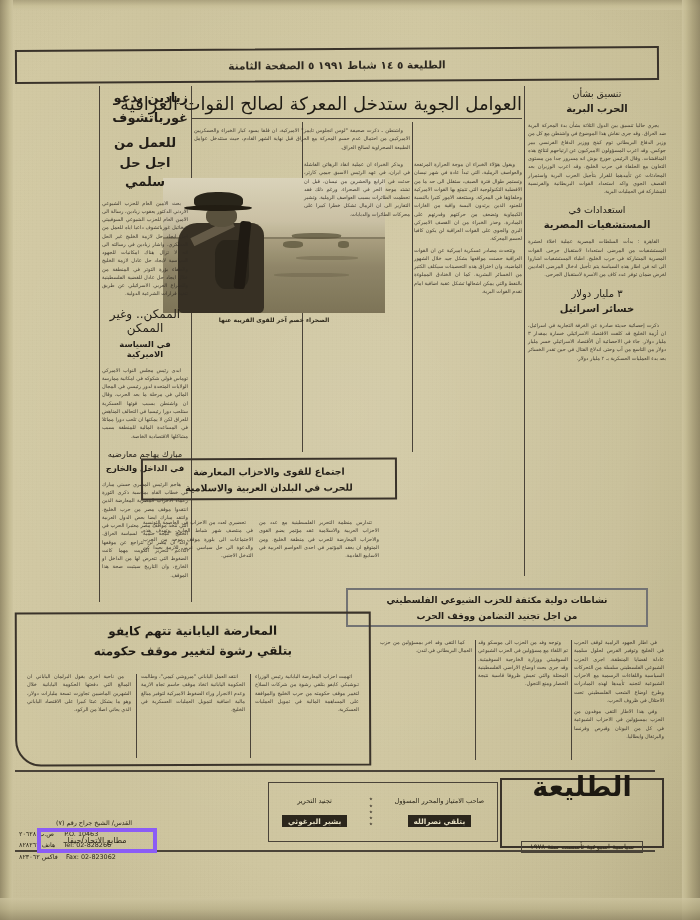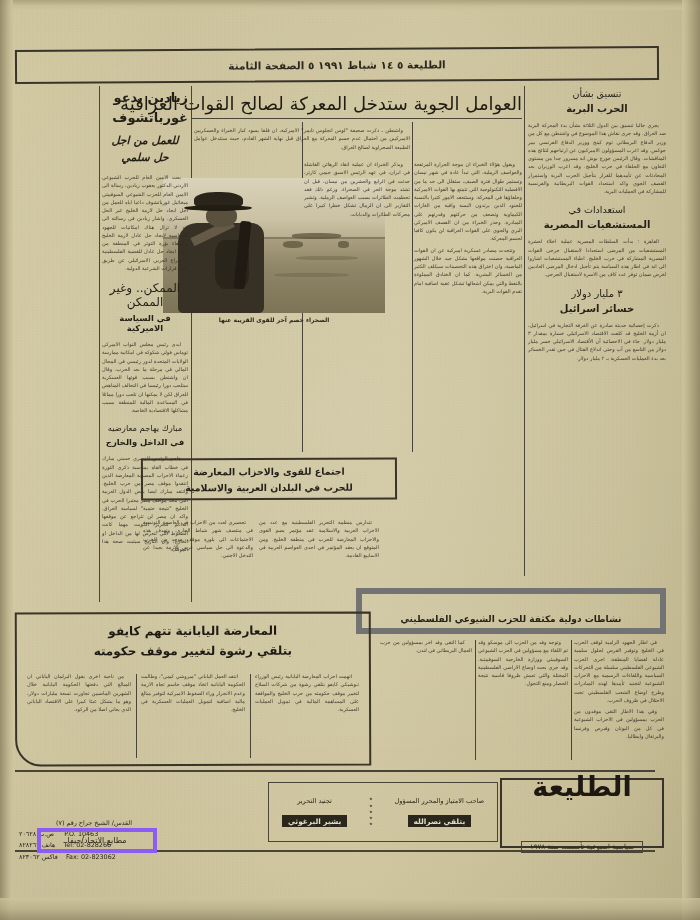--- a/index.html
+++ b/index.html
@@ -129,22 +129,22 @@
   .boxmid{
     position:absolute;left:128px;top:448px;width:244px;
     border:2px solid #3a332a;padding:6px 4px 5px;
     transform:rotate(-0.25deg);
   }
   .boxmid .l1{font-size:9.4px;font-weight:bold;text-align:center;color:#241f18;letter-spacing:1.2px;}
   .boxmid .l2{font-size:9.4px;font-weight:bold;text-align:center;color:#241f18;letter-spacing:1.2px;margin-top:5px;}
 
   
   .boxR{
-    position:absolute;right:2px;top:578px;width:290px;
-    border:6px solid #737373;padding:20px 4px 4px;
+    position:absolute;right:20px;top:578px;width:290px;
+    border:2px solid #737373;padding:5px 4px 4px;
   }
   .boxR .l1{font-size:9px;font-weight:bold;text-align:center;color:#241f18;}
   .boxR .l2{font-size:9px;font-weight:bold;text-align:center;color:#241f18;margin-top:6px;}
 
   
   .boxJP{
     position:absolute;left:2px;top:602px;width:352px;height:150px;
     border:2px solid #3a332a;border-radius:0 0 0 26px;
     transform:rotate(-0.2deg);
   }
@@ -276,21 +276,21 @@
       <div class="l1" style="font-size:10px;">٣ مليار دولار</div>
       <div class="l2">خسائر اسرائيل</div>
     </div>
     <div class="body-ar">
       <p>ذكرت إحصائية حديثة صادرة عن الغرفة التجارية في اسرائيل، ان أزمة الخليج قد كلفت الاقتصاد الاسرائيلي خسارة بمقدار ٣ مليار دولار. جاء في الاحصائية أن الأقتصاد الاسرائيلي خسر مليار دولار من التاسع من آب وحتى اندلاع القتال في حين تقدر الخسائر بعد بدء العمليات العسكرية بـ ٢ مليار دولار.</p>
     </div>
   </div>
 
   <div style="position:absolute;right:480px;top:78px;width:86px;">
     <div style="text-align:right;font-weight:bold;color:#241f18;font-size:13px;line-height:1.5;">زيادين يدعو غورباتشوف</div>
-    <div style="text-align:center;font-weight:bold;color:#241f18;font-size:11px;line-height:1.5;margin-top:6px;font-style:italic;">للعمل من اجل حل سلمي</div>
+    <div style="text-align:center;font-weight:bold;color:#241f18;font-size:13px;line-height:1.5;margin-top:6px;">للعمل من اجل حل سلمي</div>
     <div class="body-ar" style="margin-top:7px;">
       <p>بعث الامين العام للحزب الشيوعي الاردني الدكتور يعقوب زيادين، رسالة الى الامين العام للحزب الشيوعي السوفييتي ميخائيل غورباتشوف داعيا اياه للعمل من اجل ايجاد حل لازمة الخليج غير الحل العسكري. واشار زيادين في رسالته الى انه لا تزال هناك امكانيات للجهود السياسية لايجاد حل عادل لازمة الخليج ولاطفاء بؤرة التوتر في المنطقة من خلال ايجاد حل عادل للقضية الفلسطينية وللصراع العربي الاسرائيلي عن طريق تنفيذ قرارات الشرعية الدولية.</p>
     </div>
 
     <div class="sec-head">
       <div class="l1" style="font-size:12px;">الممكن.. وغير الممكن</div>
       <div class="l2" style="font-size:8.4px;">في السياسة الاميركية</div>
     </div>
     <div class="body-ar">
       <p>ابدى رئيس مجلس النواب الاميركي توماس فولي شكوكه في امكانية ممارسة الولايات المتحدة لدور رئيسي في المجال المالي في مرحلة ما بعد الحرب، وقال ان واشنطن بسبب قوتها العسكرية ستلعب دورا رئيسيا في التحالف المناهض للعراق لكن لا يمكنها ان تلعب دورا مماثلا في المساعدة المالية للمنطقة بسبب مشاكلها الاقتصادية الخاصة.</p>
@@ -311,20 +311,21 @@
   </div>
   <div style="position:absolute;left:246px;top:508px;width:120px;" class="body-ar">
     <p>تتدارس منظمة التحرير الفلسطينية مع عدد من الاحزاب العربية والاسلامية عقد مؤتمر يضم القوى والاحزاب المعارضة للحرب في منطقة الخليج. ومن المتوقع ان يعقد المؤتمر في احدى العواصم العربية في الاسابيع القادمة.</p>
   </div>
   <div style="position:absolute;left:130px;top:508px;width:110px;" class="body-ar">
     <p>تحضيري لعدد من الاحزاب في العاصمة التونسية في منتصف شهر شباط الجاري. وتهدف هذه الاجتماعات الى بلورة موقف موحد من الحرب والدعوة الى حل سياسي عربي للازمة بعيدا عن التدخل الاجنبي.</p>
   </div>
 
   <div class="boxR">
     <div class="l1">نشاطات دولية مكثفة للحزب الشيوعي الفلسطيني</div>
+    <div class="l2">من اجل تجنيد التضامن ووقف الحرب</div>
   </div>
   <div style="position:absolute;right:4px;top:628px;width:90px;" class="body-ar">
     <p>في اطار الجهود الرامية لوقف الحرب في الخليج وتوفير الفرص لحلول سلمية عادلة لقضايا المنطقة، اجرى الحزب الشيوعي الفلسطيني سلسلة من التحركات السياسية واللقاءات الرسمية مع الاحزاب الشيوعية لتجنيد تأييدها لهذه المبادرات وطرح اوضاع الشعب الفلسطيني تحت الاحتلال في ظروف الحرب.</p>
     <p>وفي هذا الاطار التقى موفدون من الحزب بمسؤولين في الاحزاب الشيوعية في كل من اليونان وقبرص وفرنسا والبرتغال وايطاليا.</p>
   </div>
   <div style="position:absolute;right:100px;top:628px;width:90px;" class="body-ar">
     <p>وتوجه وفد من الحزب الى موسكو وقد تم اللقاء مع مسؤولين في الحزب الشيوعي السوفييتي ووزارة الخارجية السوفييتية. وقد جرى بحث اوضاع الاراضي الفلسطينية المحتلة والتي تعيش ظروفا قاسية نتيجة الحصار ومنع التجول.</p>
   </div>
   <div style="position:absolute;right:196px;top:628px;width:92px;" class="body-ar">
     <p>كما التقى وفد اخر بمسؤولين من حزب العمال البريطاني في لندن.</p>

